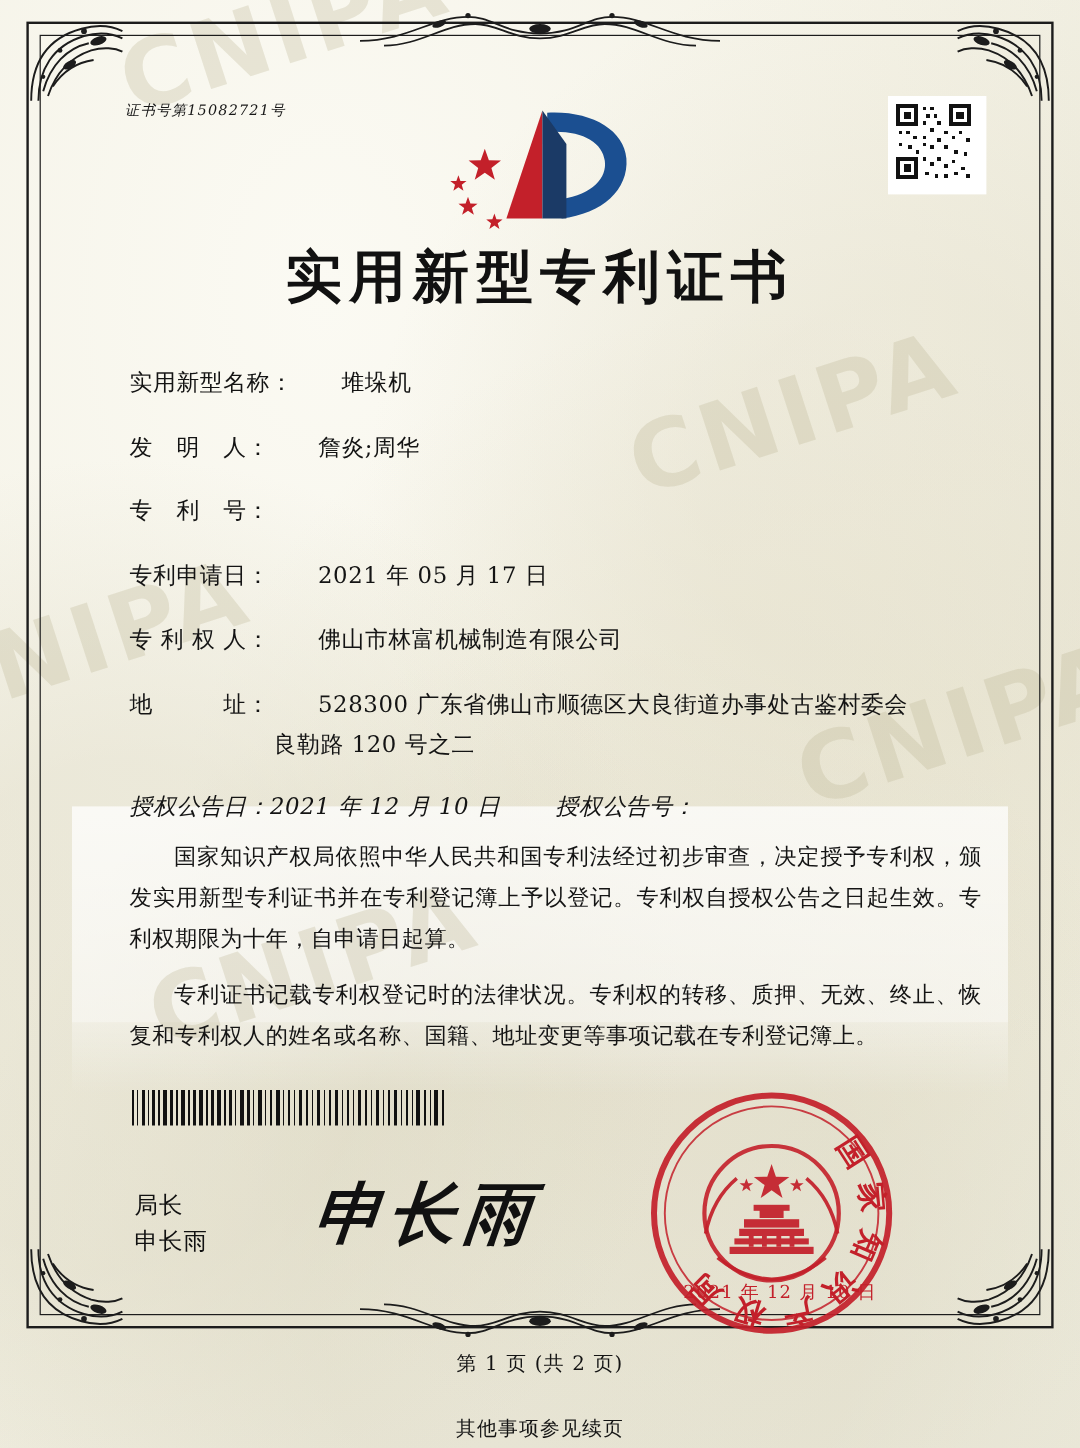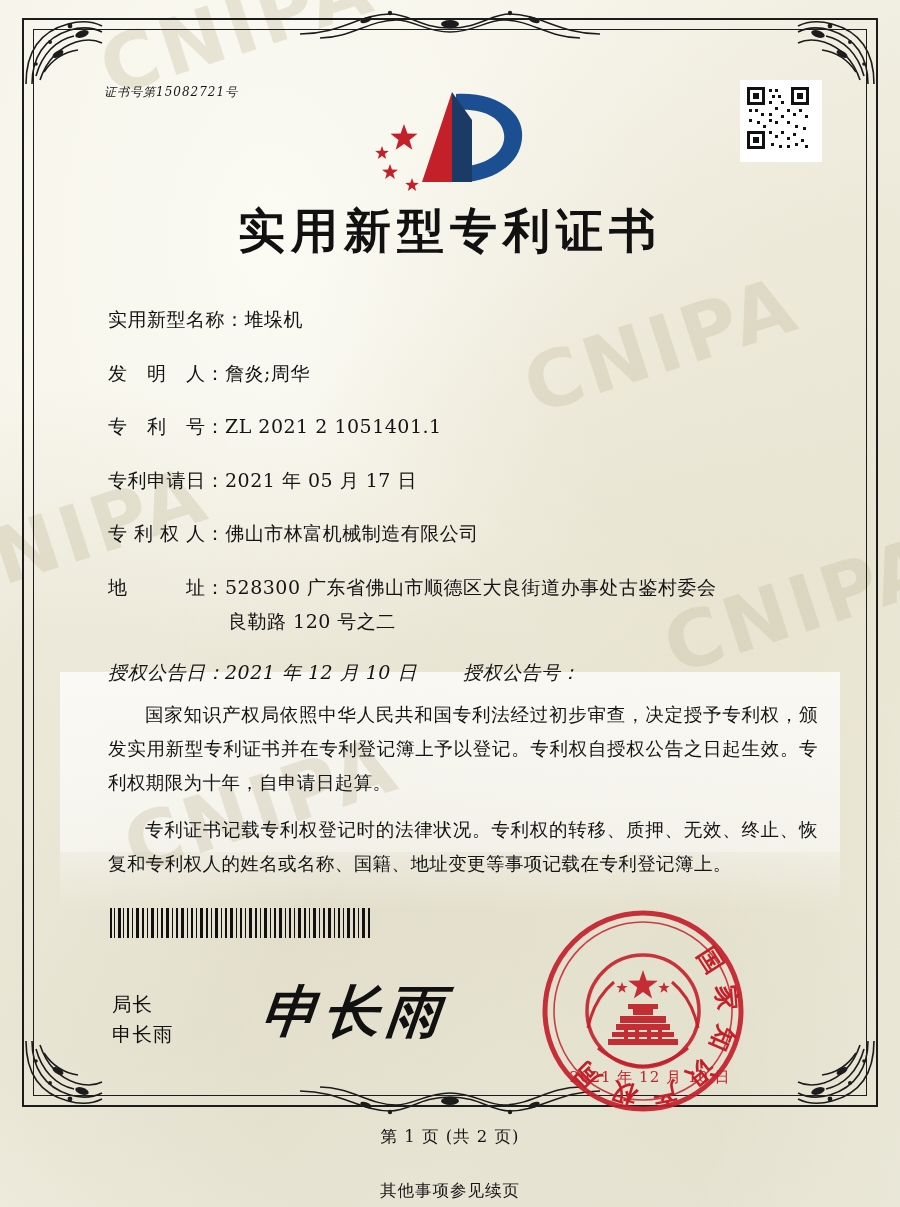--- a/index.html
+++ b/index.html
@@ -157,20 +157,21 @@
     right: 80px;
     top: 305px;
     font-size: 19px;
     color: #141414;
     line-height: 1.5;
   }
   .row {
     display: flex;
     align-items: flex-start;
     margin-bottom: 25px;
+    gap: 40px;
   }
   .row.tight { margin-bottom: 6px; }
   .label {
     flex: 0 0 auto;
     white-space: pre;
     letter-spacing: 0.5px;
   }
   .value {
     flex: 1 1 auto;
     letter-spacing: 0.5px;
@@ -477,21 +478,20 @@
     <div class="row">
       <span class="label">实用新型名称：</span>
       <span class="value">堆垛机</span>
     </div>
     <div class="row">
       <span class="label">发　明　人：</span>
       <span class="value">詹炎;周华</span>
     </div>
     <div class="row">
       <span class="label">专　利　号：</span>
-      <span class="value">ZL 2021 2 1051401.1</span>
     </div>
     <div class="row">
       <span class="label">专利申请日：</span>
       <span class="value">2021 年 05 月 17 日</span>
     </div>
     <div class="row">
       <span class="label">专 利 权 人：</span>
       <span class="value">佛山市林富机械制造有限公司</span>
     </div>
     <div class="row tight">

